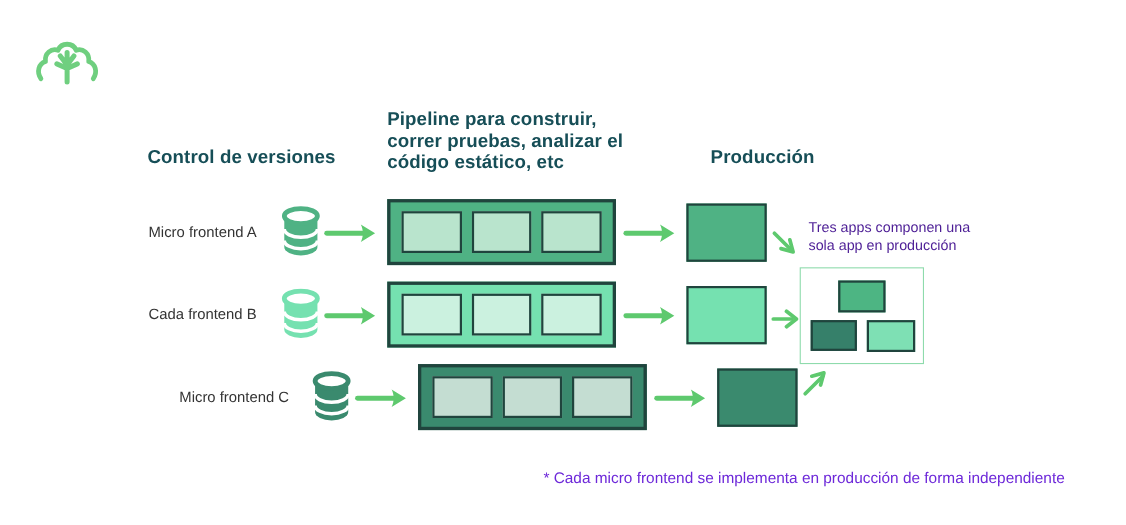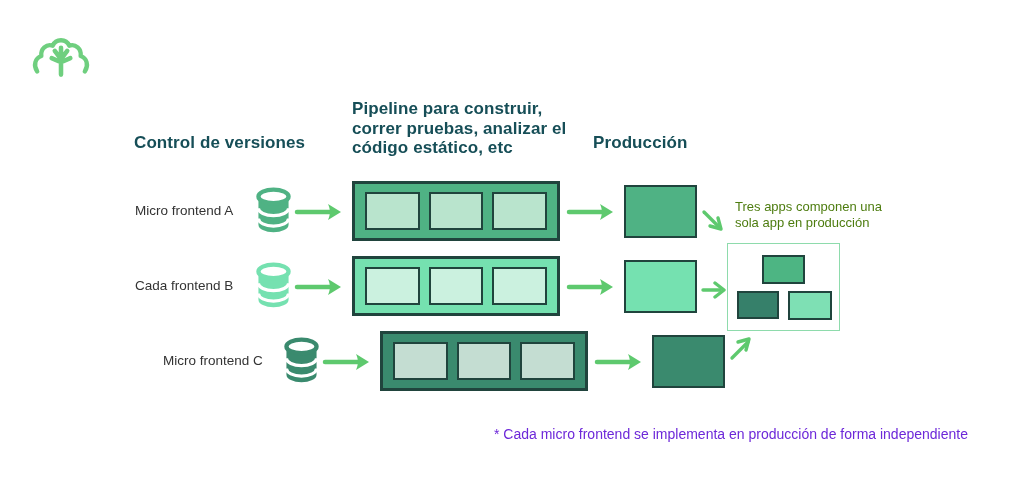--- a/index.html
+++ b/index.html
@@ -7,21 +7,21 @@
     position:relative; width:1024px; height:477px; background:#ffffff;
     font-family:"Liberation Sans", sans-serif; overflow:hidden;
   }
   
   .col-header{
     position:absolute; font-size:17px; font-weight:bold;
     color:var(--teal,#164e57); line-height:19.5px; letter-spacing:.1px;
   }
   .h-version{left:134px; top:133px;}
   .h-pipeline{left:352px; top:99px; width:230px;}
-  .h-production{left:593px; top:133px;}
+  .h-production{left:646px; top:133px;}
   
   .logo{position:absolute; left:31px; top:34px;}
   .logo .cloud{fill:none; stroke:var(--logo,#6fcf7f); stroke-width:4.2; stroke-linecap:round; stroke-linejoin:round;}
   .logo .tree{fill:none; stroke:var(--logo,#6fcf7f); stroke-width:4.4; stroke-linecap:round;}
   
   .row{position:absolute; left:0; width:1024px; height:60px;}
   .row-label{
     position:absolute; left:135px; top:22px; width:120px;
     font-size:13.5px; color:#333333;
   }
@@ -55,21 +55,21 @@
   .composed{
     position:absolute; left:727px; top:243px; width:113px; height:88px;
     box-sizing:border-box; border:1.5px solid var(--outline,#8edbac); background:#ffffff;
   }
   .mini{position:absolute; box-sizing:border-box; border:2px solid var(--border,#20443d);}
   .mini-top{left:34px; top:11px; width:43px; height:29px;}
   .mini-left{left:9px; top:47px; width:42px; height:28px;}
   .mini-right{left:60px; top:47px; width:44px; height:29px;}
   .caption{
     position:absolute; left:735px; top:199px; width:168px;
-    font-size:13px; line-height:16px; color:#4d7c0f;
+    font-size:13px; line-height:16px; color:#4c1d95;
   }
   .footnote{
     position:absolute; left:494px; top:426px; width:500px;
     font-size:14px; color:#6d28d9;
   }
 </style>
 </head>
 <body>
 
 <div class="canvas" style="--arrow: #5ec96e; --border: #20443d; --teal: #164e57; --logo: #6fcf7f; --outline: #8edbac;">

